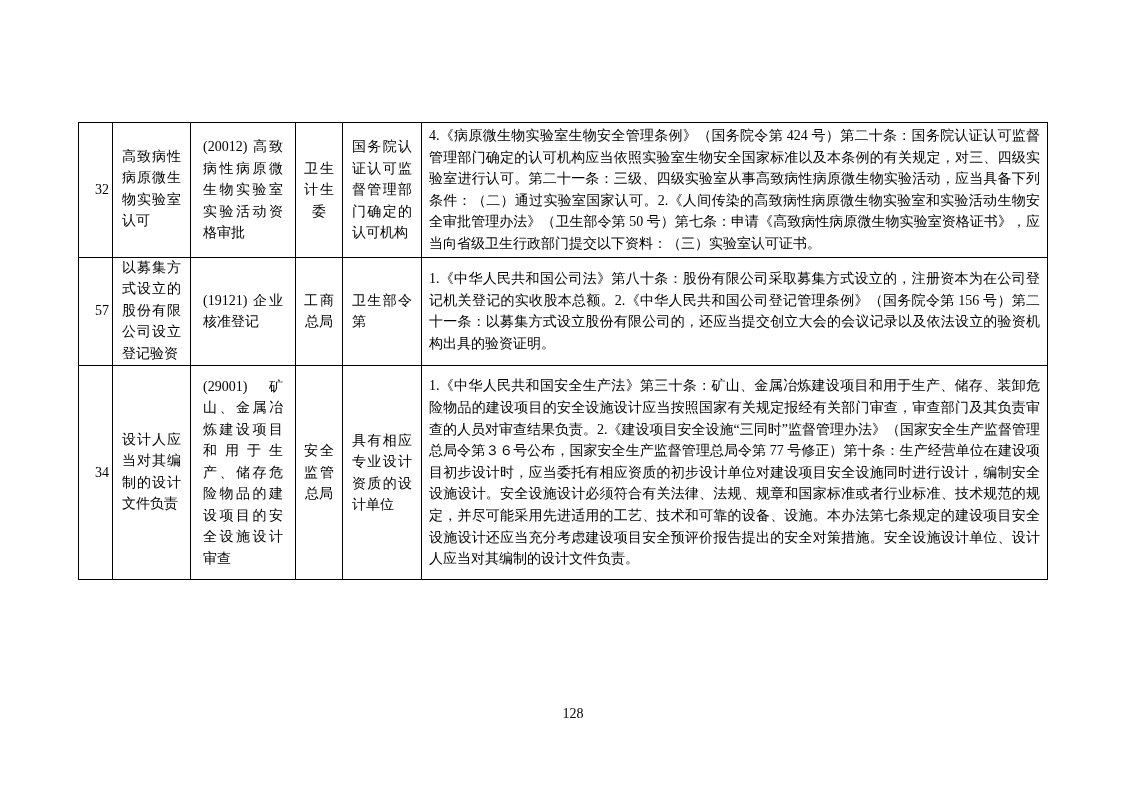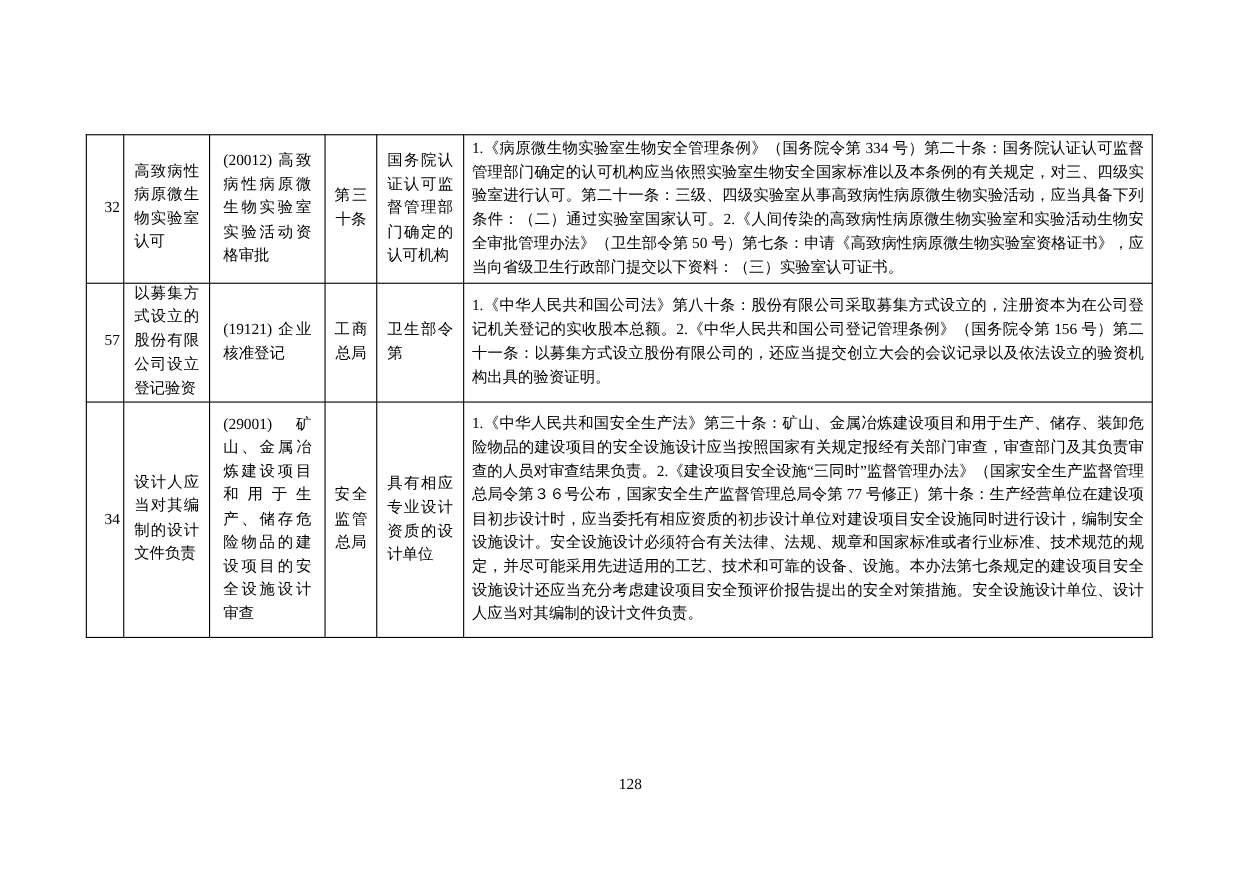--- a/index.html
+++ b/index.html
@@ -61,23 +61,23 @@
       <col style="width:105px">
       <col style="width:47px">
       <col style="width:79px">
       <col>
     </colgroup>
     <tbody>
       <tr style="height:126px">
         <td class="c-no">32</td>
         <td class="c-name">高致病性病原微生物实验室认可</td>
         <td class="c-code">(20012) 高致病性病原微生物实验室实验活动资格审批</td>
-        <td class="c-dept">第三十条</td>
+        <td class="c-dept">卫生计生委</td>
         <td class="c-org">国务院认证认可监督管理部门确定的认可机构</td>
-        <td class="c-basis">1.《病原微生物实验室生物安全管理条例》（国务院令第 334 号）第二十条：国务院认证认可监督管理部门确定的认可机构应当依照实验室生物安全国家标准以及本条例的有关规定，对三、四级实验室进行认可。第二十一条：三级、四级实验室从事高致病性病原微生物实验活动，应当具备下列条件：（二）通过实验室国家认可。2.《人间传染的高致病性病原微生物实验室和实验活动生物安全审批管理办法》（卫生部令第 50 号）第七条：申请《高致病性病原微生物实验室资格证书》，应当向省级卫生行政部门提交以下资料：（三）实验室认可证书。</td>
+        <td class="c-basis">4.《病原微生物实验室生物安全管理条例》（国务院令第 424 号）第二十条：国务院认证认可监督管理部门确定的认可机构应当依照实验室生物安全国家标准以及本条例的有关规定，对三、四级实验室进行认可。第二十一条：三级、四级实验室从事高致病性病原微生物实验活动，应当具备下列条件：（二）通过实验室国家认可。2.《人间传染的高致病性病原微生物实验室和实验活动生物安全审批管理办法》（卫生部令第 50 号）第七条：申请《高致病性病原微生物实验室资格证书》，应当向省级卫生行政部门提交以下资料：（三）实验室认可证书。</td>
       </tr>
       <tr style="height:108px">
         <td class="c-no">57</td>
         <td class="c-name">以募集方式设立的股份有限公司设立登记验资</td>
         <td class="c-code">(19121) 企业核准登记</td>
         <td class="c-dept">工商总局</td>
         <td class="c-org">卫生部令第</td>
         <td class="c-basis">1.《中华人民共和国公司法》第八十条：股份有限公司采取募集方式设立的，注册资本为在公司登记机关登记的实收股本总额。2.《中华人民共和国公司登记管理条例》（国务院令第 156 号）第二十一条：以募集方式设立股份有限公司的，还应当提交创立大会的会议记录以及依法设立的验资机构出具的验资证明。</td>
       </tr>
       <tr style="height:214px">

